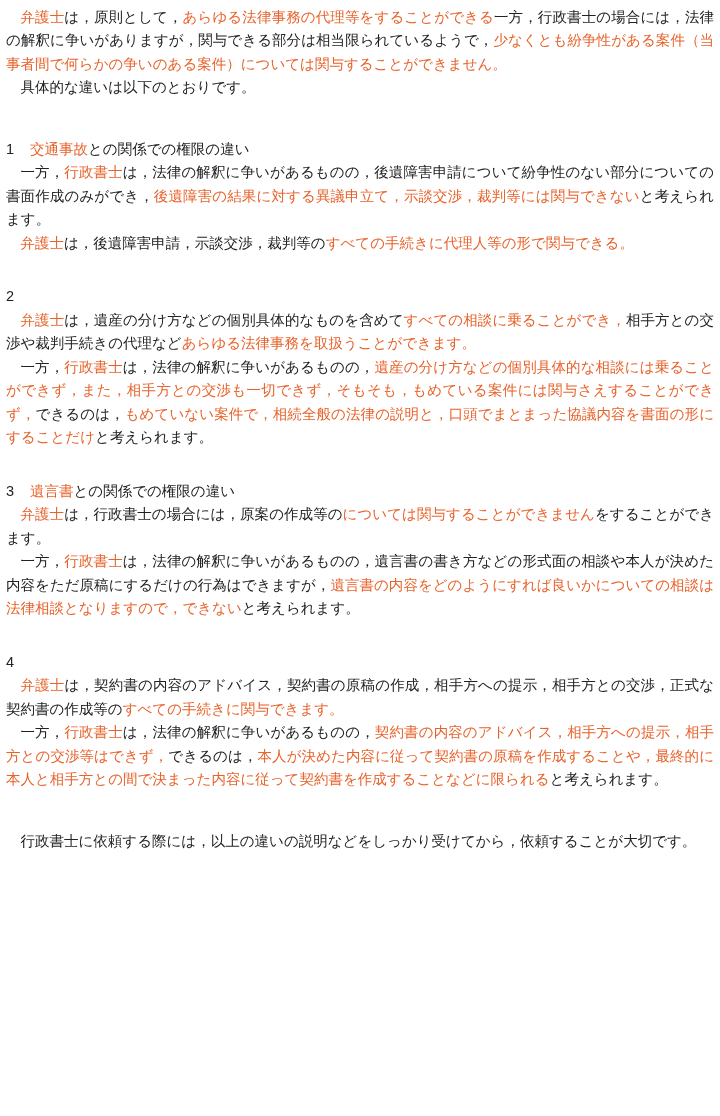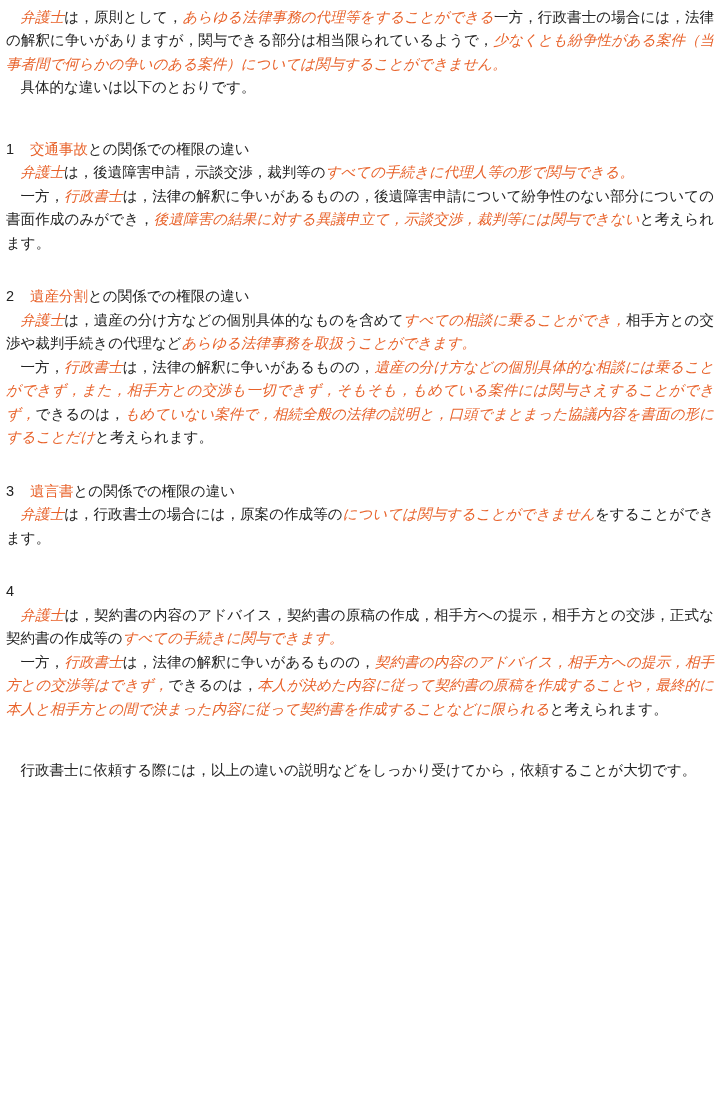--- a/index.html
+++ b/index.html
@@ -23,21 +23,20 @@
   p {
     margin: 0;
     text-align: justify;
     text-justify: inter-ideograph;
   }
   .indent {
     text-indent: 1em;
   }
   .accent {
     color: #e8622a;
-    font-style: italic;
   }
   .spacer-lg {
     height: 38px;
   }
   .spacer-md {
     height: 30px;
   }
   .section-head {
     display: flex;
     align-items: baseline;
@@ -69,47 +68,47 @@
   </div>
 
   <div class="spacer-lg"></div>
 
   <div>
     <div class="section-head">
       <span class="section-num">1</span>
       <span><span class="section-title">交通事故</span><span>との関係での権限の違い</span></span>
     </div>
     <div class="body-block">
+      <p class="hang"><span>一方，</span><span class="accent">行政書士</span><span>は，法律の解釈に争いがあるものの，後遺障害申請について紛争性のない部分についての書面作成のみができ，</span><span class="accent">後遺障害の結果に対する異議申立て，示談交渉，裁判等には関与できない</span><span>と考えられます。</span></p>
       <p class="hang"><span class="accent">弁護士</span><span>は，後遺障害申請，示談交渉，裁判等の</span><span class="accent">すべての手続きに代理人等の形で関与できる。</span></p>
-      <p class="hang"><span>一方，</span><span class="accent">行政書士</span><span>は，法律の解釈に争いがあるものの，後遺障害申請について紛争性のない部分についての書面作成のみができ，</span><span class="accent">後遺障害の結果に対する異議申立て，示談交渉，裁判等には関与できない</span><span>と考えられます。</span></p>
     </div>
   </div>
 
   <div class="spacer-md"></div>
 
   <div>
     <div class="section-head">
       <span class="section-num">2</span>
-      <span><span class="section-title">遺産分割</span><span>との関係での権限の違い</span></span>
     </div>
     <div class="body-block">
       <p class="hang"><span class="accent">弁護士</span><span>は，遺産の分け方などの個別具体的なものを含めて</span><span class="accent">すべての相談に乗ることができ，</span><span>相手方との交渉や裁判手続きの代理など</span><span class="accent">あらゆる法律事務を取扱うことができます。</span></p>
       <p class="hang"><span>一方，</span><span class="accent">行政書士</span><span>は，法律の解釈に争いがあるものの，</span><span class="accent">遺産の分け方などの個別具体的な相談には乗ることができず，また，相手方との交渉も一切できず，そもそも，もめている案件には関与さえすることができず，</span><span>できるのは，</span><span class="accent">もめていない案件で，相続全般の法律の説明と，口頭でまとまった協議内容を書面の形にすることだけ</span><span>と考えられます。</span></p>
     </div>
   </div>
 
   <div class="spacer-md"></div>
 
   <div>
     <div class="section-head">
       <span class="section-num">3</span>
       <span><span class="section-title">遺言書</span><span>との関係での権限の違い</span></span>
     </div>
     <div class="body-block">
       <p class="hang"><span class="accent">弁護士</span><span>は，行政書士の場合には，原案の作成等の</span><span class="accent">については関与することができません</span><span>をすることができます。</span></p>
+      <p class="hang"><span>一方，</span><span class="accent">行政書士</span><span>は，法律の解釈に争いがあるものの，遺言書の書き方などの形式面の相談や本人が決めた内容をただ原稿にするだけの行為はできますが，</span><span class="accent">遺言書の内容をどのようにすれば良いかについての相談は法律相談となりますので，できない</span><span>と考えられます。</span></p>
     </div>
   </div>
 
   <div class="spacer-md"></div>
 
   <div>
     <div class="section-head">
       <span class="section-num">4</span>
     </div>
     <div class="body-block">

